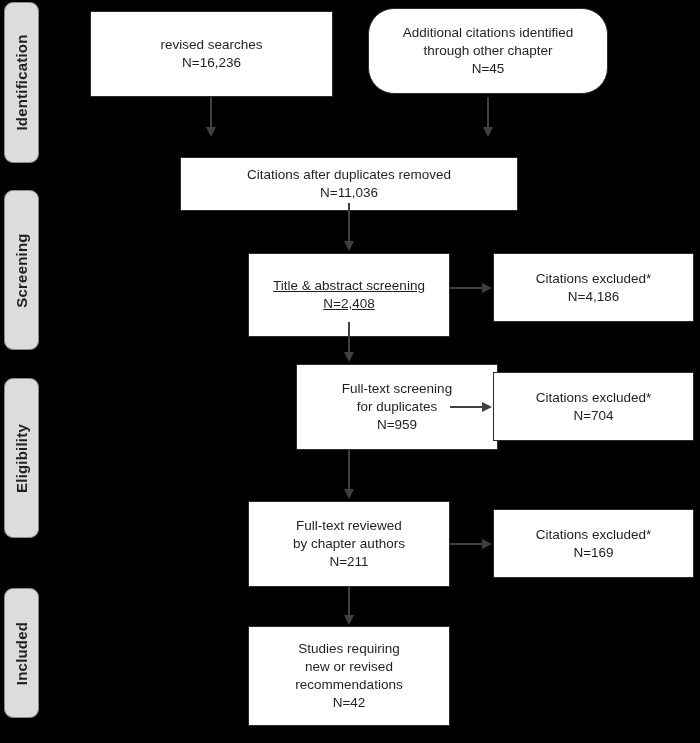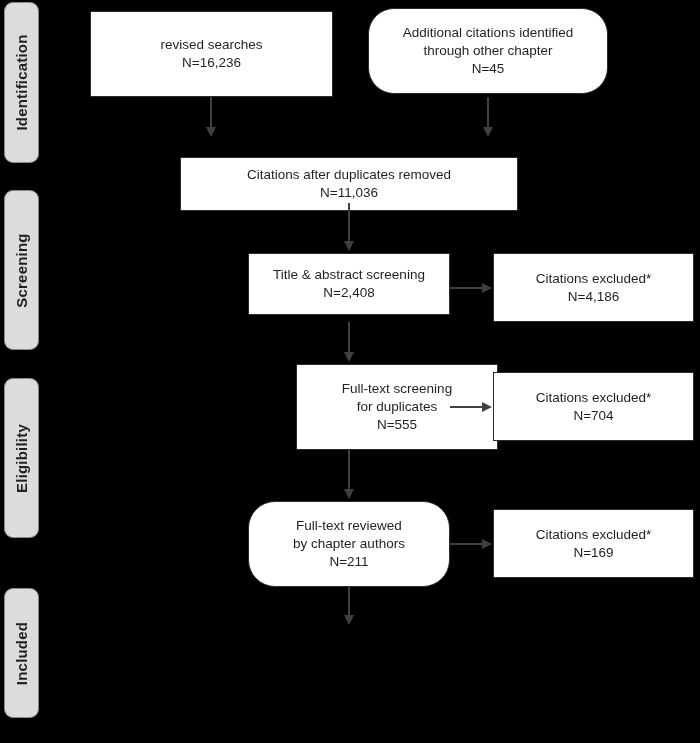--- a/index.html
+++ b/index.html
@@ -130,58 +130,64 @@
   <div class="arrow-v" style="left:210px; top:97px; height:31px;"></div>
   <div class="arrow-v" style="left:487px; top:97px; height:31px;"></div>
 
   <div class="flow-box" style="left:180px; top:139px; width:338px; height:54px;margin-top:18px;">
     <span class="ln">Citations after duplicates removed</span>
     <span class="ln">N=11,036</span>
   </div>
 
   <div class="arrow-v" style="left:348px; top:203px; height:39px;"></div>
 
-  <div class="flow-box" style="left:248px; top:253px; width:202px; height:62px;">
+  <div class="flow-box" style="left:248px; top:253px; width:202px; height:84px;text-decoration:underline;">
     <span class="ln">Title &amp; abstract screening</span>
     <span class="ln">N=2,408</span>
   </div>
 
   <div class="arrow-h" style="left:450px; top:287px; width:33px;"></div>
 
   <div class="flow-box" style="left:493px; top:253px; width:201px; height:69px;">
     <span class="ln">Citations excluded*</span>
     <span class="ln">N=4,186</span>
   </div>
 
   <div class="arrow-v" style="left:348px; top:322px; height:31px;"></div>
 
   <div class="flow-box" style="left:248px; top:364px; width:202px; height:86px;margin-left:48px;">
     <span class="ln">Full-text screening</span>
     <span class="ln">for duplicates</span>
-    <span class="ln">N=555</span>
+    <span class="ln">N=959</span>
   </div>
 
   <div class="arrow-h" style="left:450px; top:406px; width:33px;"></div>
 
   <div class="flow-box" style="left:493px; top:372px; width:201px; height:69px;">
     <span class="ln">Citations excluded*</span>
     <span class="ln">N=704</span>
   </div>
 
   <div class="arrow-v" style="left:348px; top:450px; height:40px;"></div>
 
-  <div class="flow-box" style="left:248px; top:501px; width:202px; height:86px;border-radius:27px;">
+  <div class="flow-box" style="left:248px; top:501px; width:202px; height:86px;">
     <span class="ln">Full-text reviewed</span>
     <span class="ln">by chapter authors</span>
     <span class="ln">N=211</span>
   </div>
 
   <div class="arrow-h" style="left:450px; top:543px; width:33px;"></div>
 
   <div class="flow-box" style="left:493px; top:509px; width:201px; height:69px;">
     <span class="ln">Citations excluded*</span>
     <span class="ln">N=169</span>
   </div>
 
   <div class="arrow-v" style="left:348px; top:587px; height:29px;"></div>
 
+  <div class="flow-box" style="left:248px; top:626px; width:202px; height:100px;">
+    <span class="ln">Studies requiring</span>
+    <span class="ln">new or revised</span>
+    <span class="ln">recommendations</span>
+    <span class="ln">N=42</span>
+  </div>
 
 </div>
 
 </body></html>

